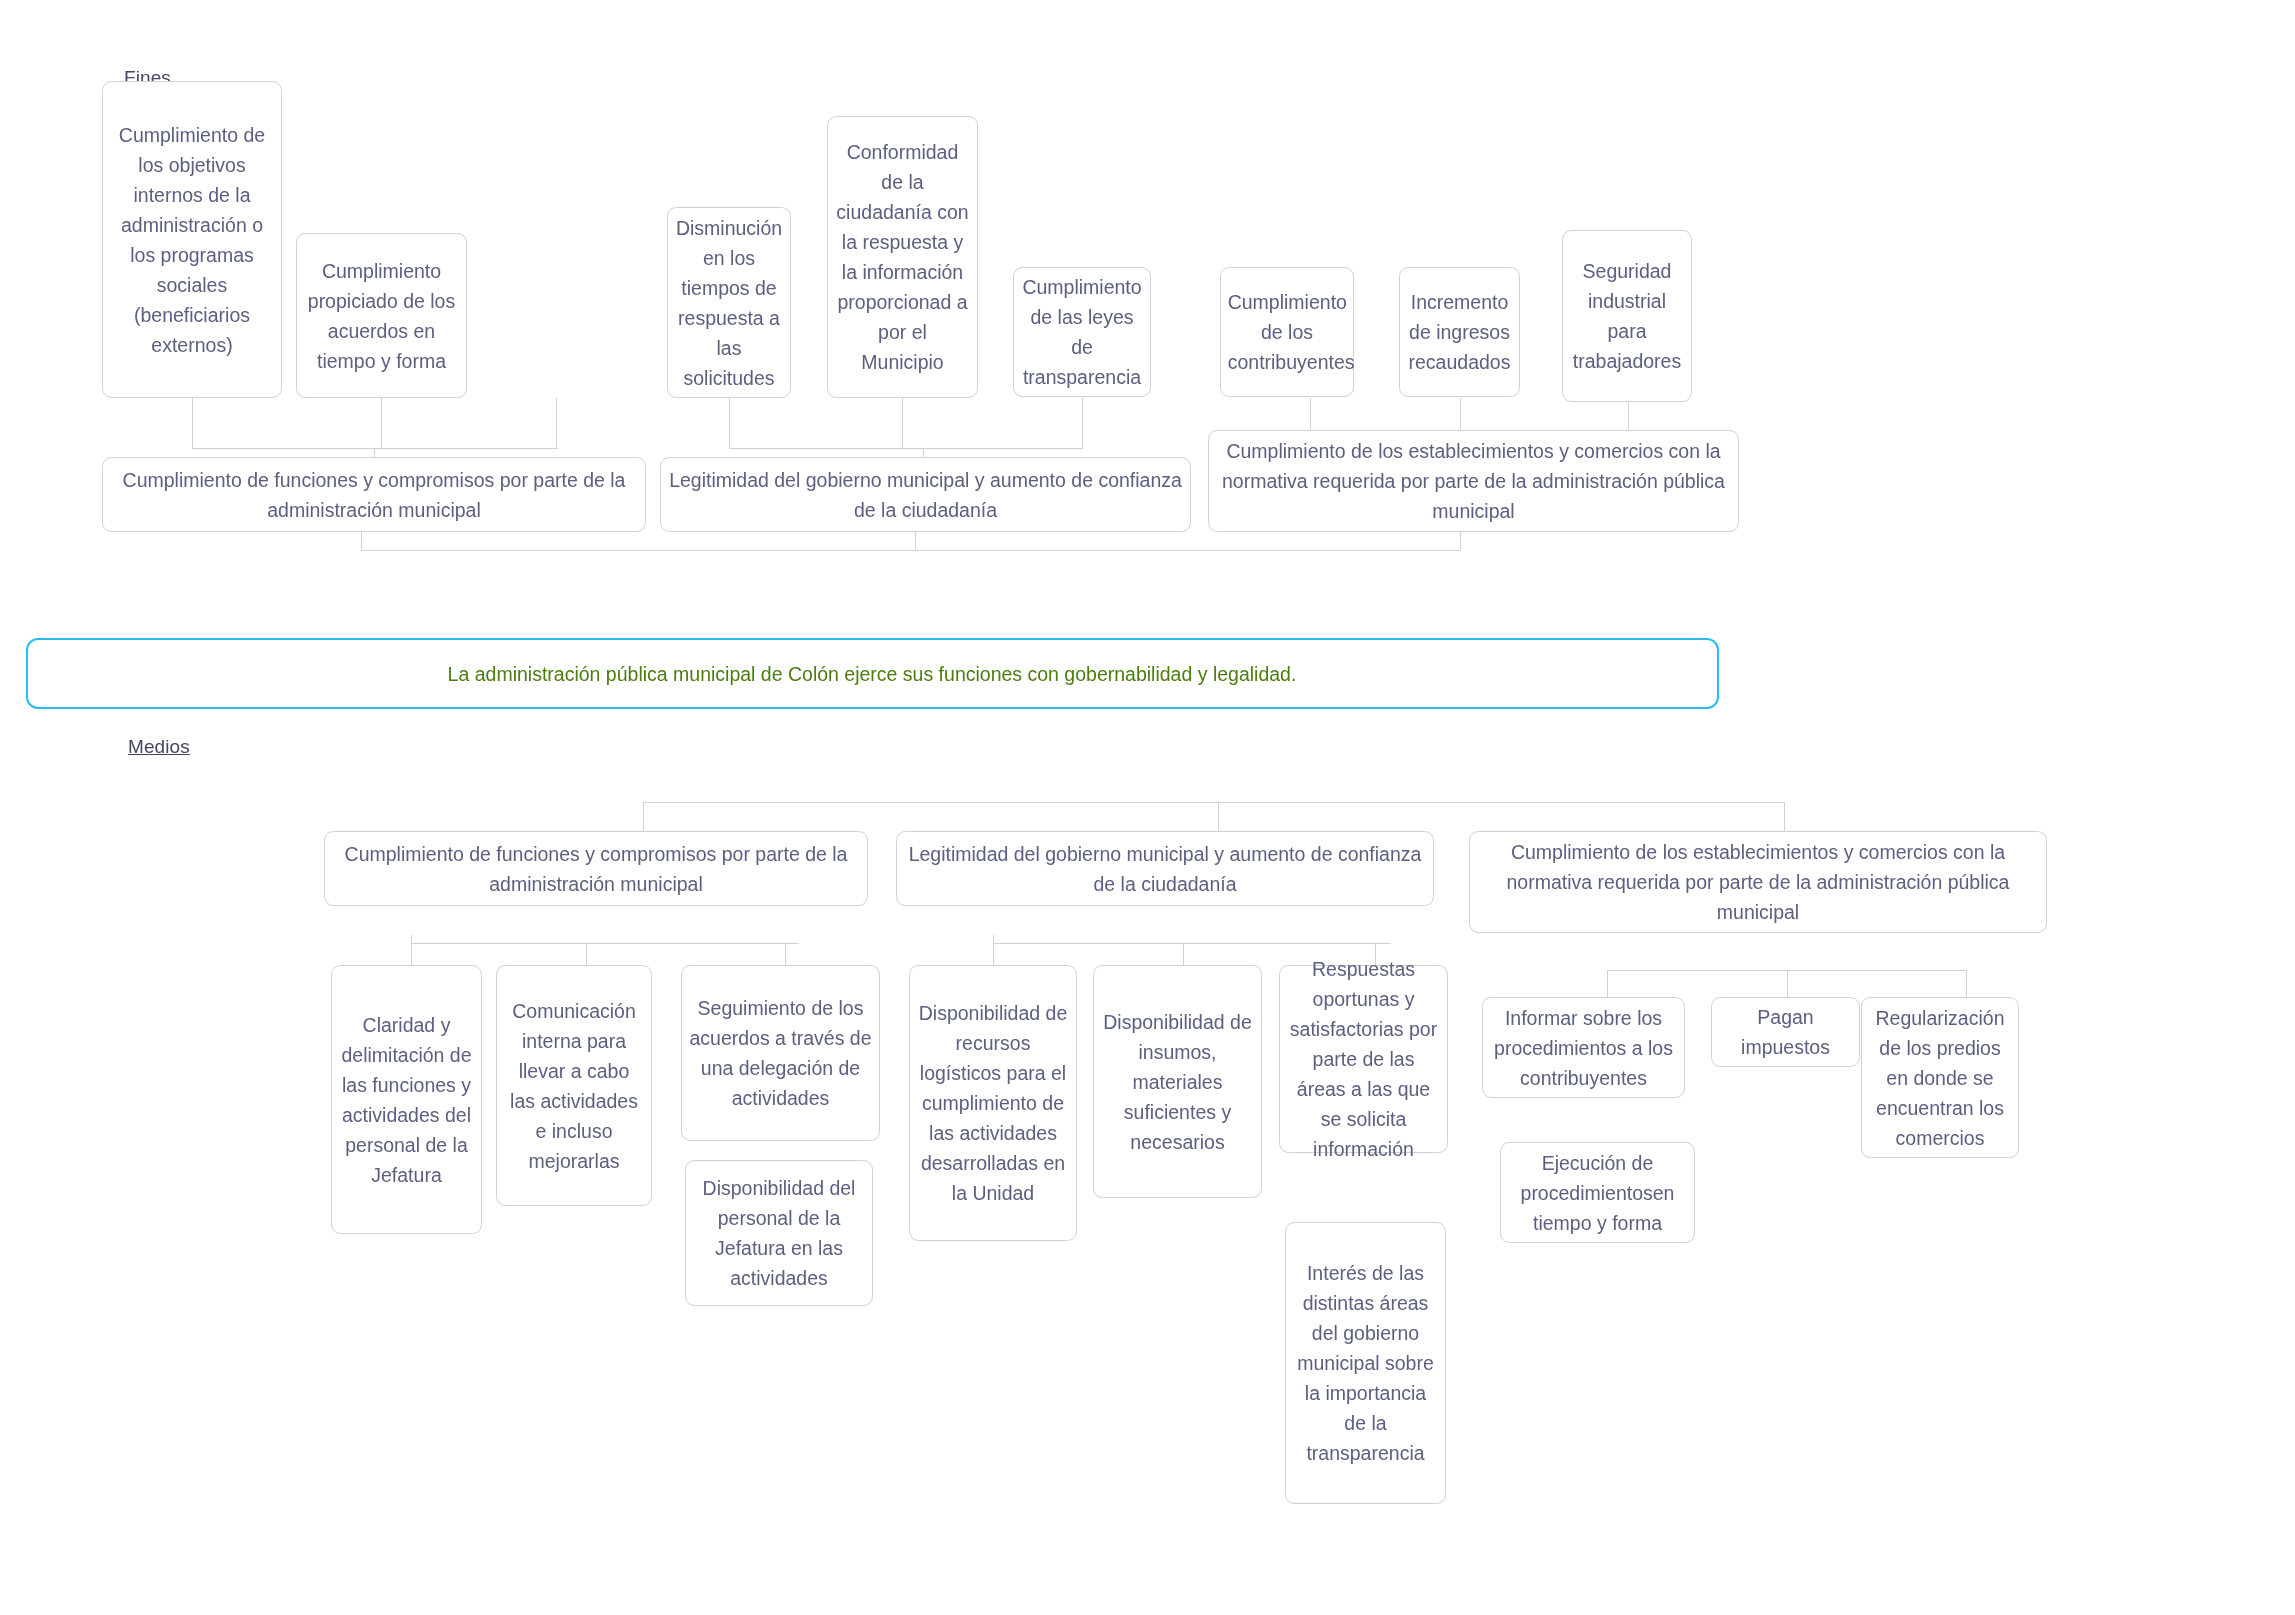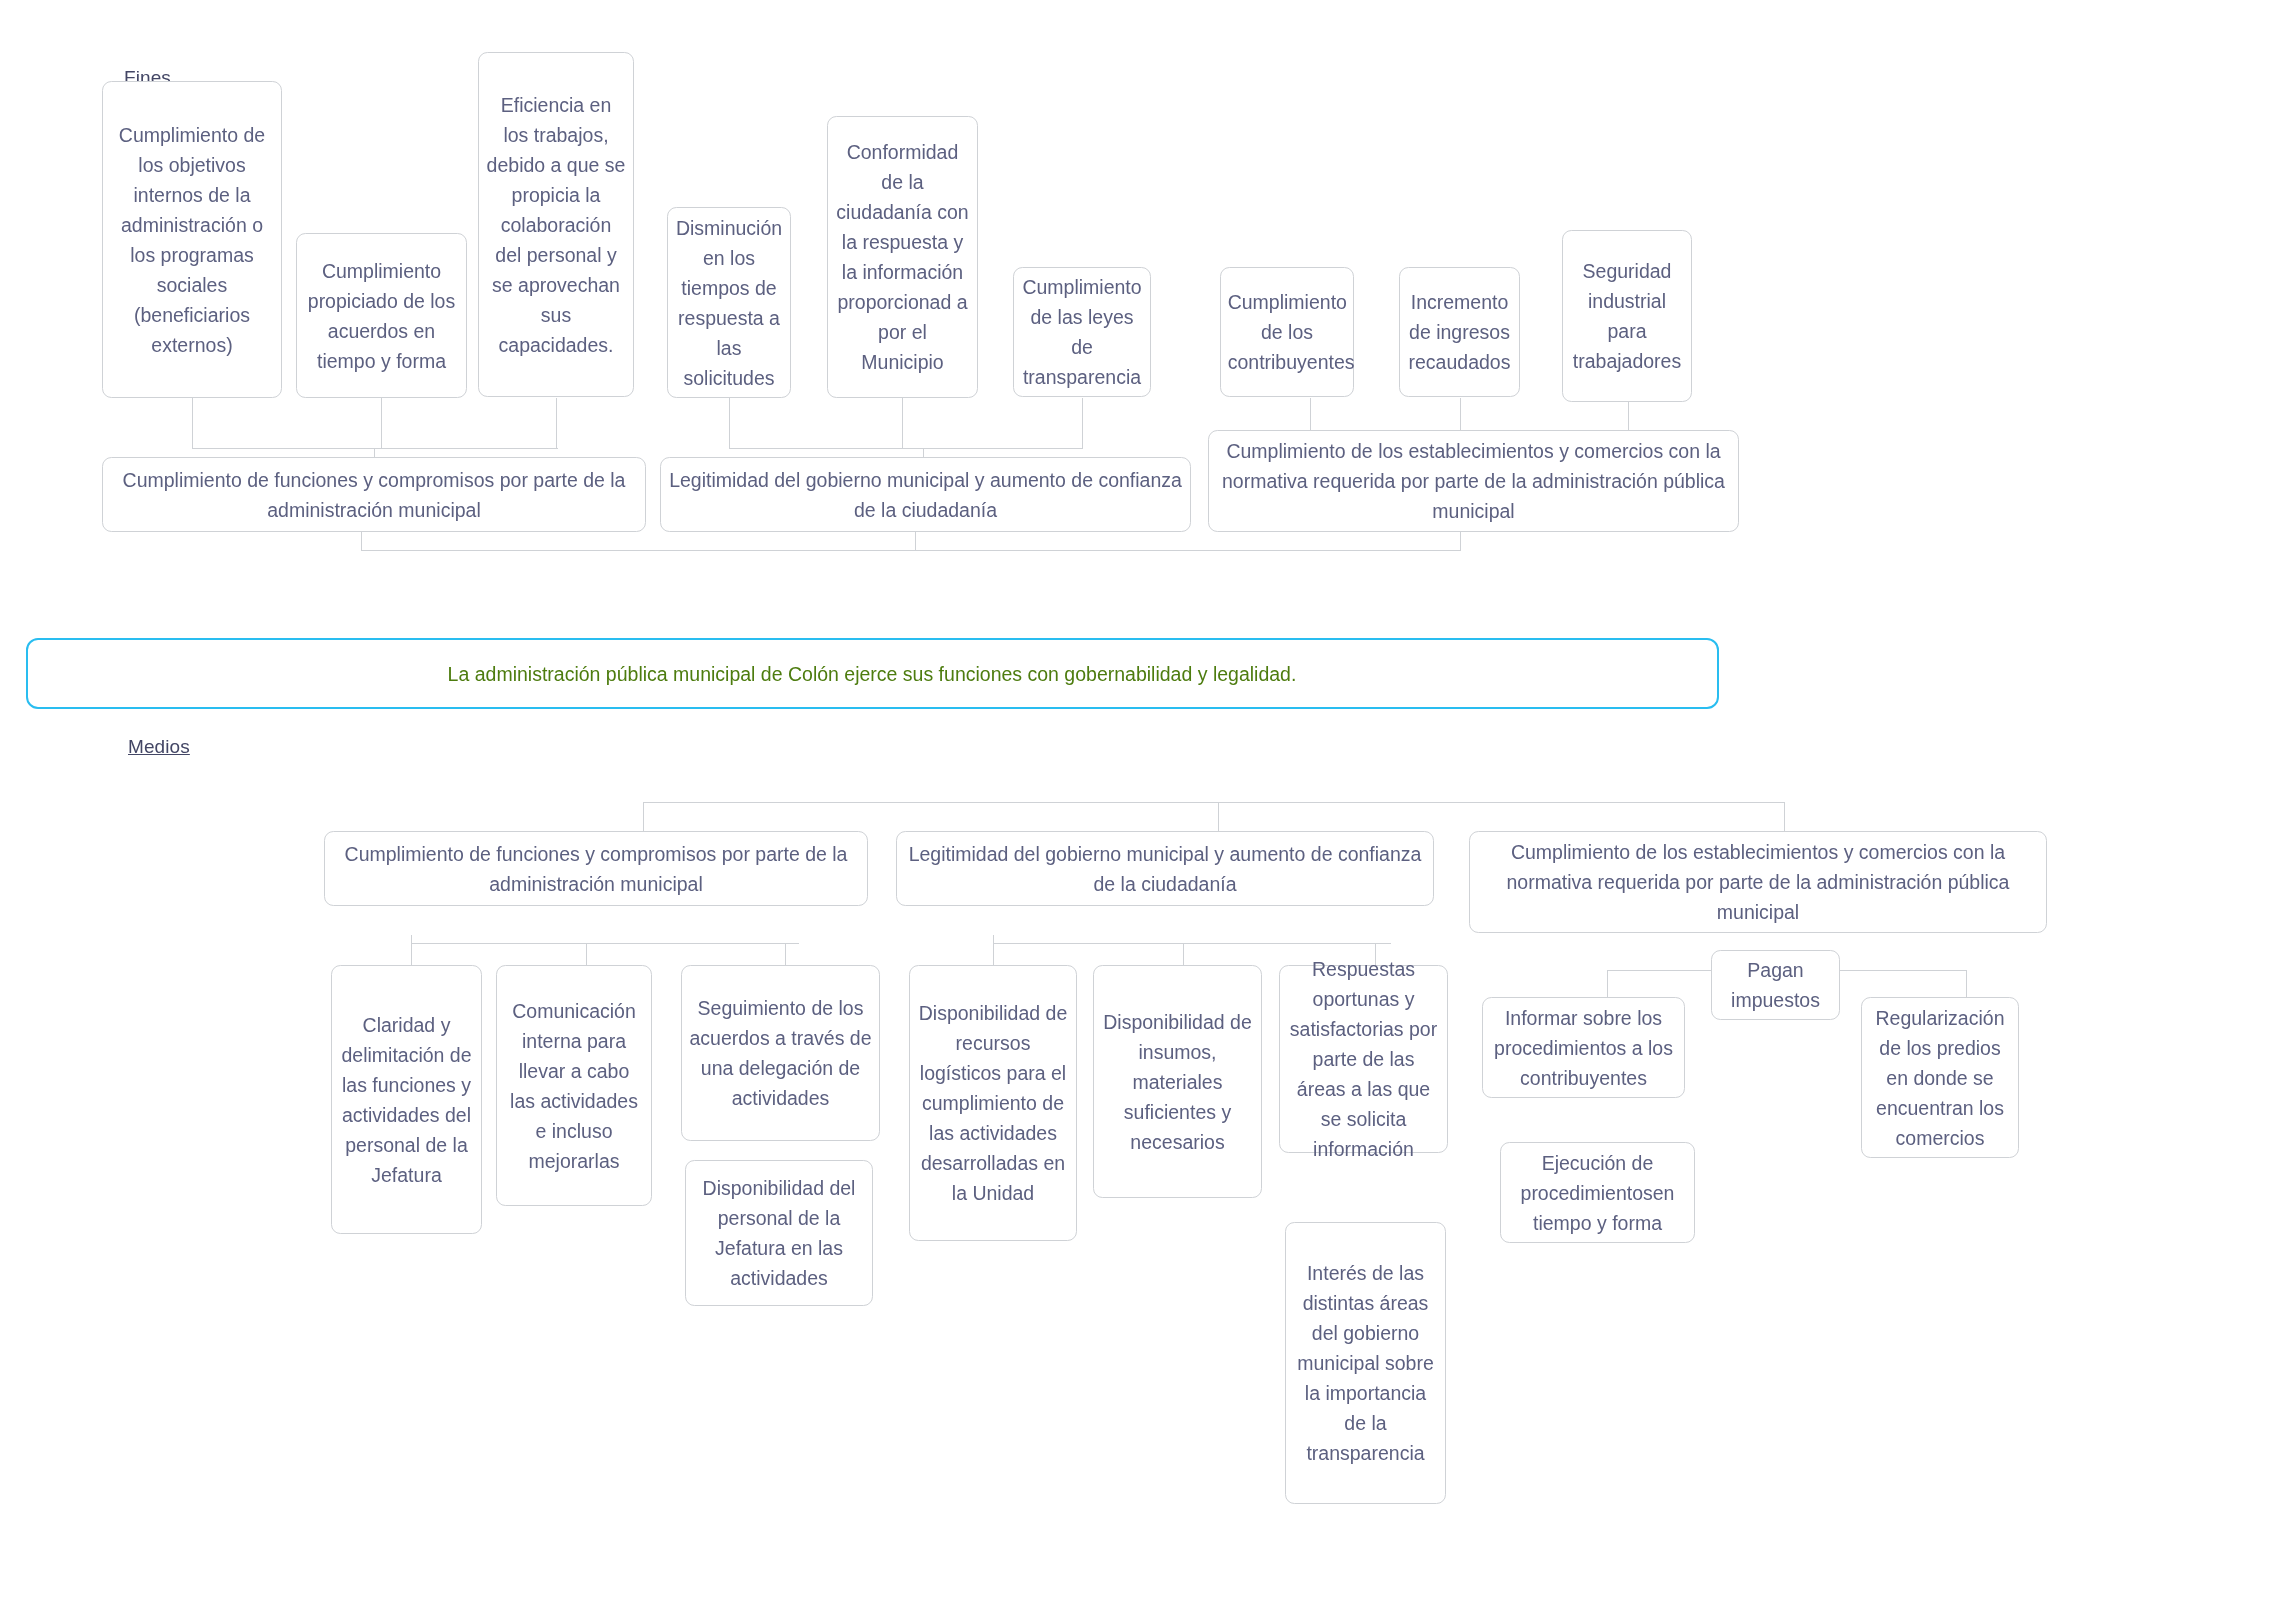--- a/index.html
+++ b/index.html
@@ -74,23 +74,20 @@
   <div class="section-label" style="left:124px; top:67px;">Fines</div>
 
   <div class="node" style="left:102px; top:81px; width:180px; height:317px;">
     <span class="txt">Cumplimiento de los objetivos internos de la administración o los programas sociales (beneficiarios externos)</span>
   </div>
 
   <div class="node" style="left:296px; top:233px; width:171px; height:165px;">
     <span class="txt">Cumplimiento propiciado de los acuerdos en tiempo y forma</span>
   </div>
 
-  <div class="node" style="left:478px; top:52px; width:156px; height:345px;">
-    <span class="txt">Eficiencia en los trabajos, debido a que se propicia la colaboración del personal y se aprovechan sus capacidades.</span>
-  </div>
 
   <div class="node" style="left:667px; top:207px; width:124px; height:191px;">
     <span class="txt">Disminución en los tiempos de respuesta a las solicitudes</span>
   </div>
 
   <div class="node" style="left:827px; top:116px; width:151px; height:282px;">
     <span class="txt">Conformidad de la ciudadanía con la respuesta y la información proporcionad a por el Municipio</span>
   </div>
 
   <div class="node" style="left:1013px; top:267px; width:138px; height:130px;">
@@ -213,21 +210,21 @@
 
   <div class="conn h" style="left:1607px; top:970px; width:360px;"></div>
   <div class="conn v" style="left:1607px; top:970px; height:30px;"></div>
   <div class="conn v" style="left:1787px; top:970px; height:30px;"></div>
   <div class="conn v" style="left:1966px; top:970px; height:30px;"></div>
 
   <div class="node" style="left:1482px; top:997px; width:203px; height:101px;">
     <span class="txt">Informar sobre los procedimientos a los contribuyentes</span>
   </div>
 
-  <div class="node" style="left:1711px; top:950px; width:129px; height:70px;">
+  <div class="node" style="left:1711px; top:997px; width:149px; height:70px;">
     <span class="txt">Pagan impuestos</span>
   </div>
 
   <div class="node" style="left:1861px; top:997px; width:158px; height:161px;">
     <span class="txt">Regularización de los predios en donde se encuentran los comercios</span>
   </div>
 
   <div class="node" style="left:1500px; top:1142px; width:195px; height:101px;">
     <span class="txt">Ejecución de procedimientosen tiempo y forma</span>
   </div>

